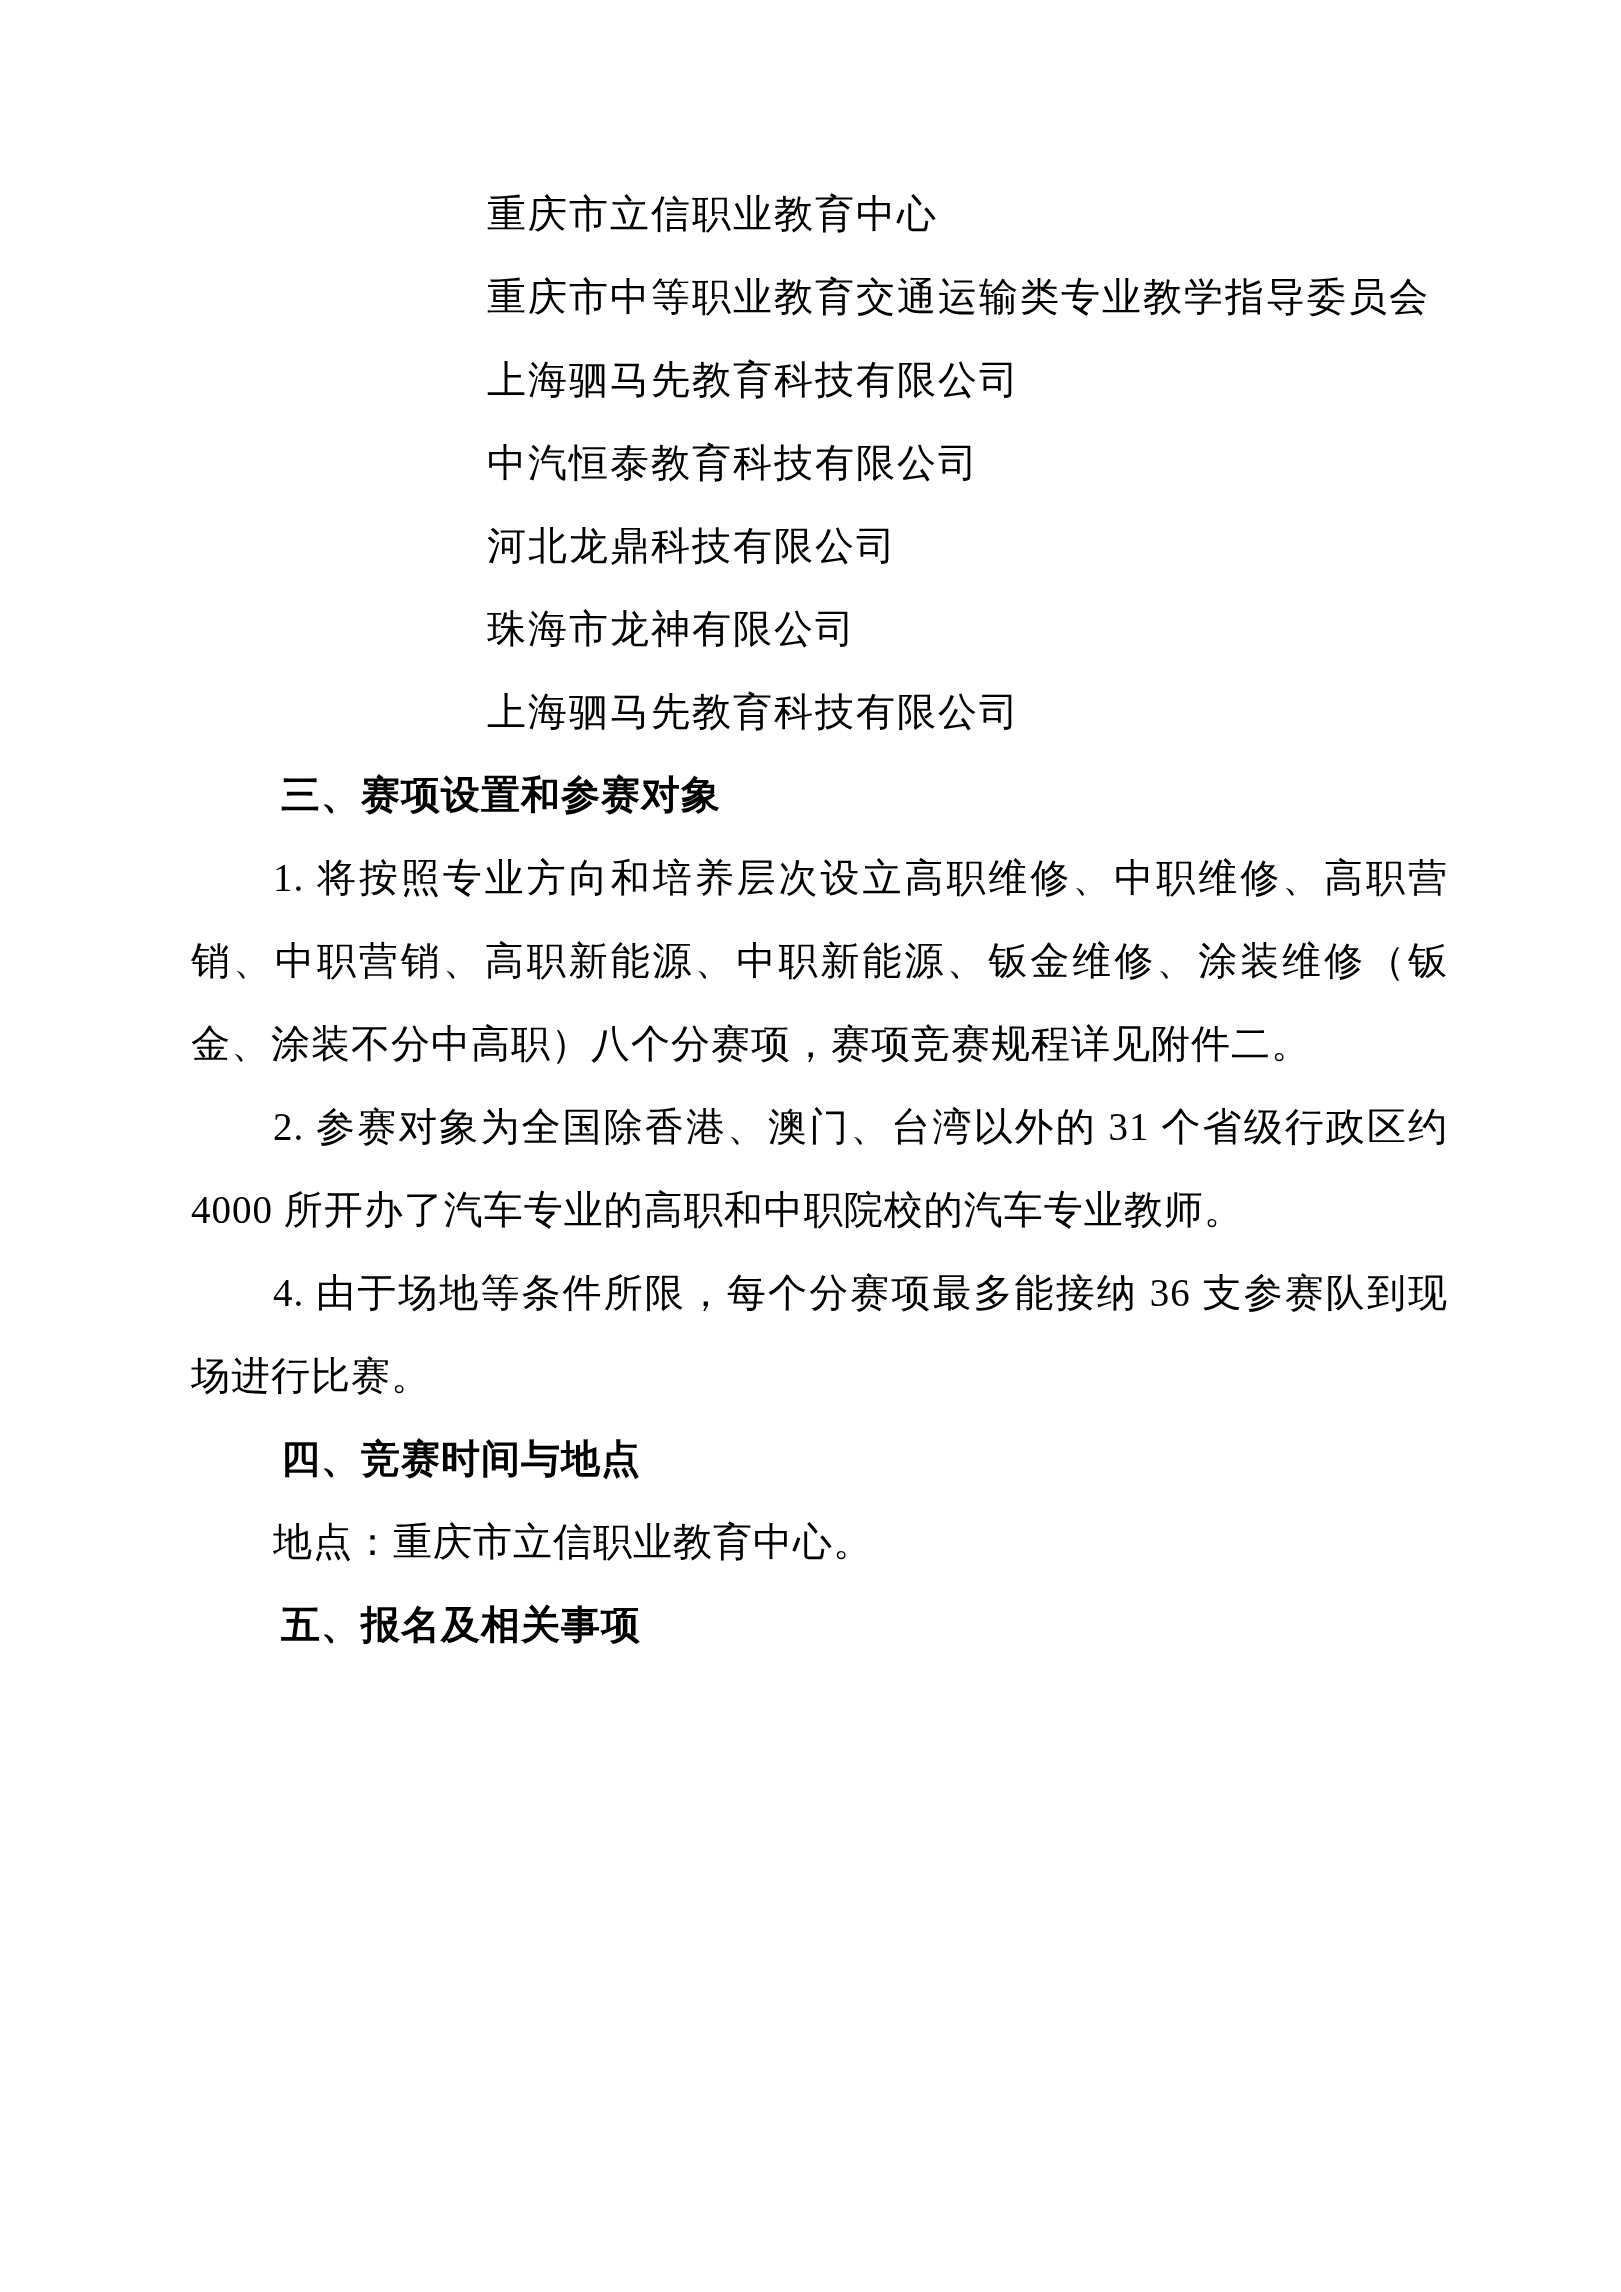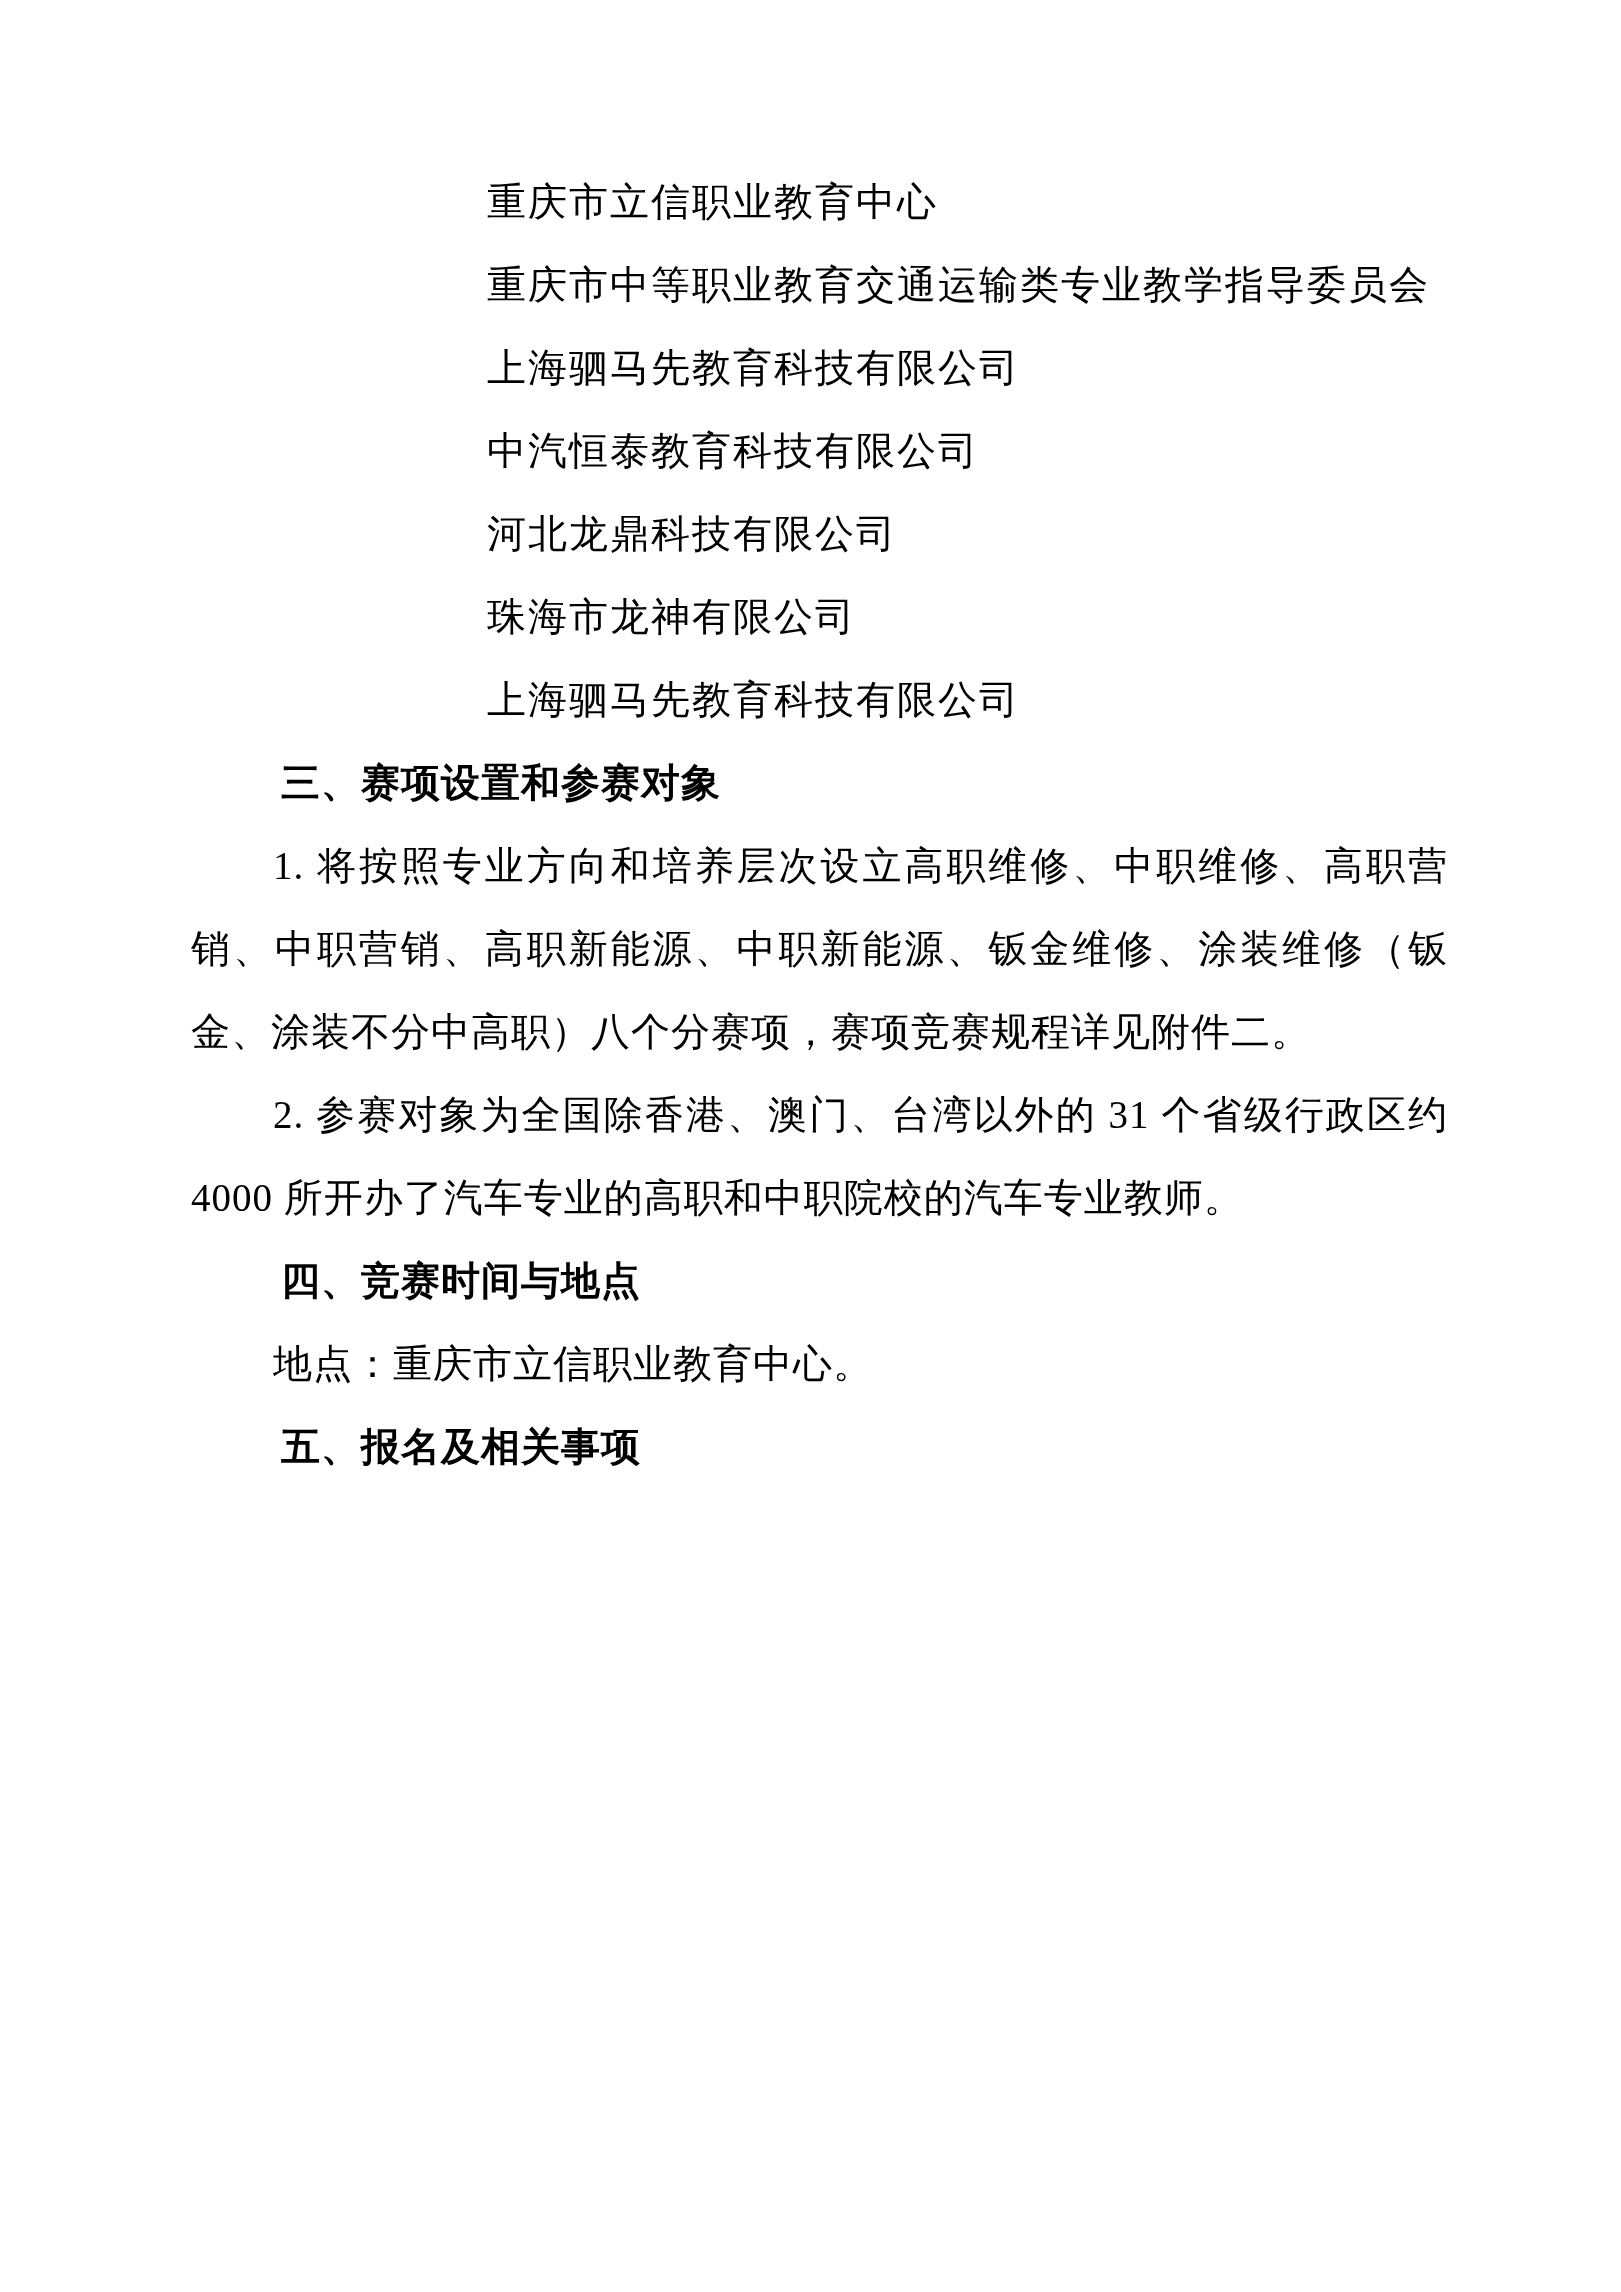--- a/index.html
+++ b/index.html
@@ -14,21 +14,21 @@
     margin: 0 auto;
     background: #ffffff;
     color: #000000;
     font-family: "Liberation Serif", "DejaVu Serif", serif;
     font-size: 39px;
     overflow: hidden;
   }
   .doc {
     position: absolute;
     left: 191px;
-    top: 160px;
+    top: 172px;
     width: 1257px;
   }
   .line {
     line-height: 83px;
     white-space: nowrap;
   }
   
   .hang {
     padding-left: 296px;
     letter-spacing: 2px;
@@ -78,20 +78,21 @@
 
     <div class="line hang">上海驷马先教育科技有限公司</div>
     <div class="line hang">中汽恒泰教育科技有限公司</div>
     <div class="line hang">河北龙鼎科技有限公司</div>
     <div class="line hang">珠海市龙神有限公司</div>
     <div class="line hang">上海驷马先教育科技有限公司</div>
 
     <div class="heading">三、赛项设置和参赛对象</div>
     <div class="para">1. 将按照专业方向和培养层次设立高职维修、中职维修、高职营销、中职营销、高职新能源、中职新能源、钣金维修、涂装维修（钣金、涂装不分中高职）八个分赛项，赛项竞赛规程详见附件二。</div>
     <div class="para">2. 参赛对象为全国除香港、澳门、台湾以外的 31 个省级行政区约 4000 所开办了汽车专业的高职和中职院校的汽车专业教师。</div>
+    <div class="para">4. 由于场地等条件所限，每个分赛项最多能接纳 36 支参赛队到现场进行比赛。</div>
 
     <div class="heading">四、竞赛时间与地点</div>
     <div class="sub-line">地点：重庆市立信职业教育中心。</div>
 
     <div class="heading">五、报名及相关事项</div>
 
   </div>
 </div>
 
 

